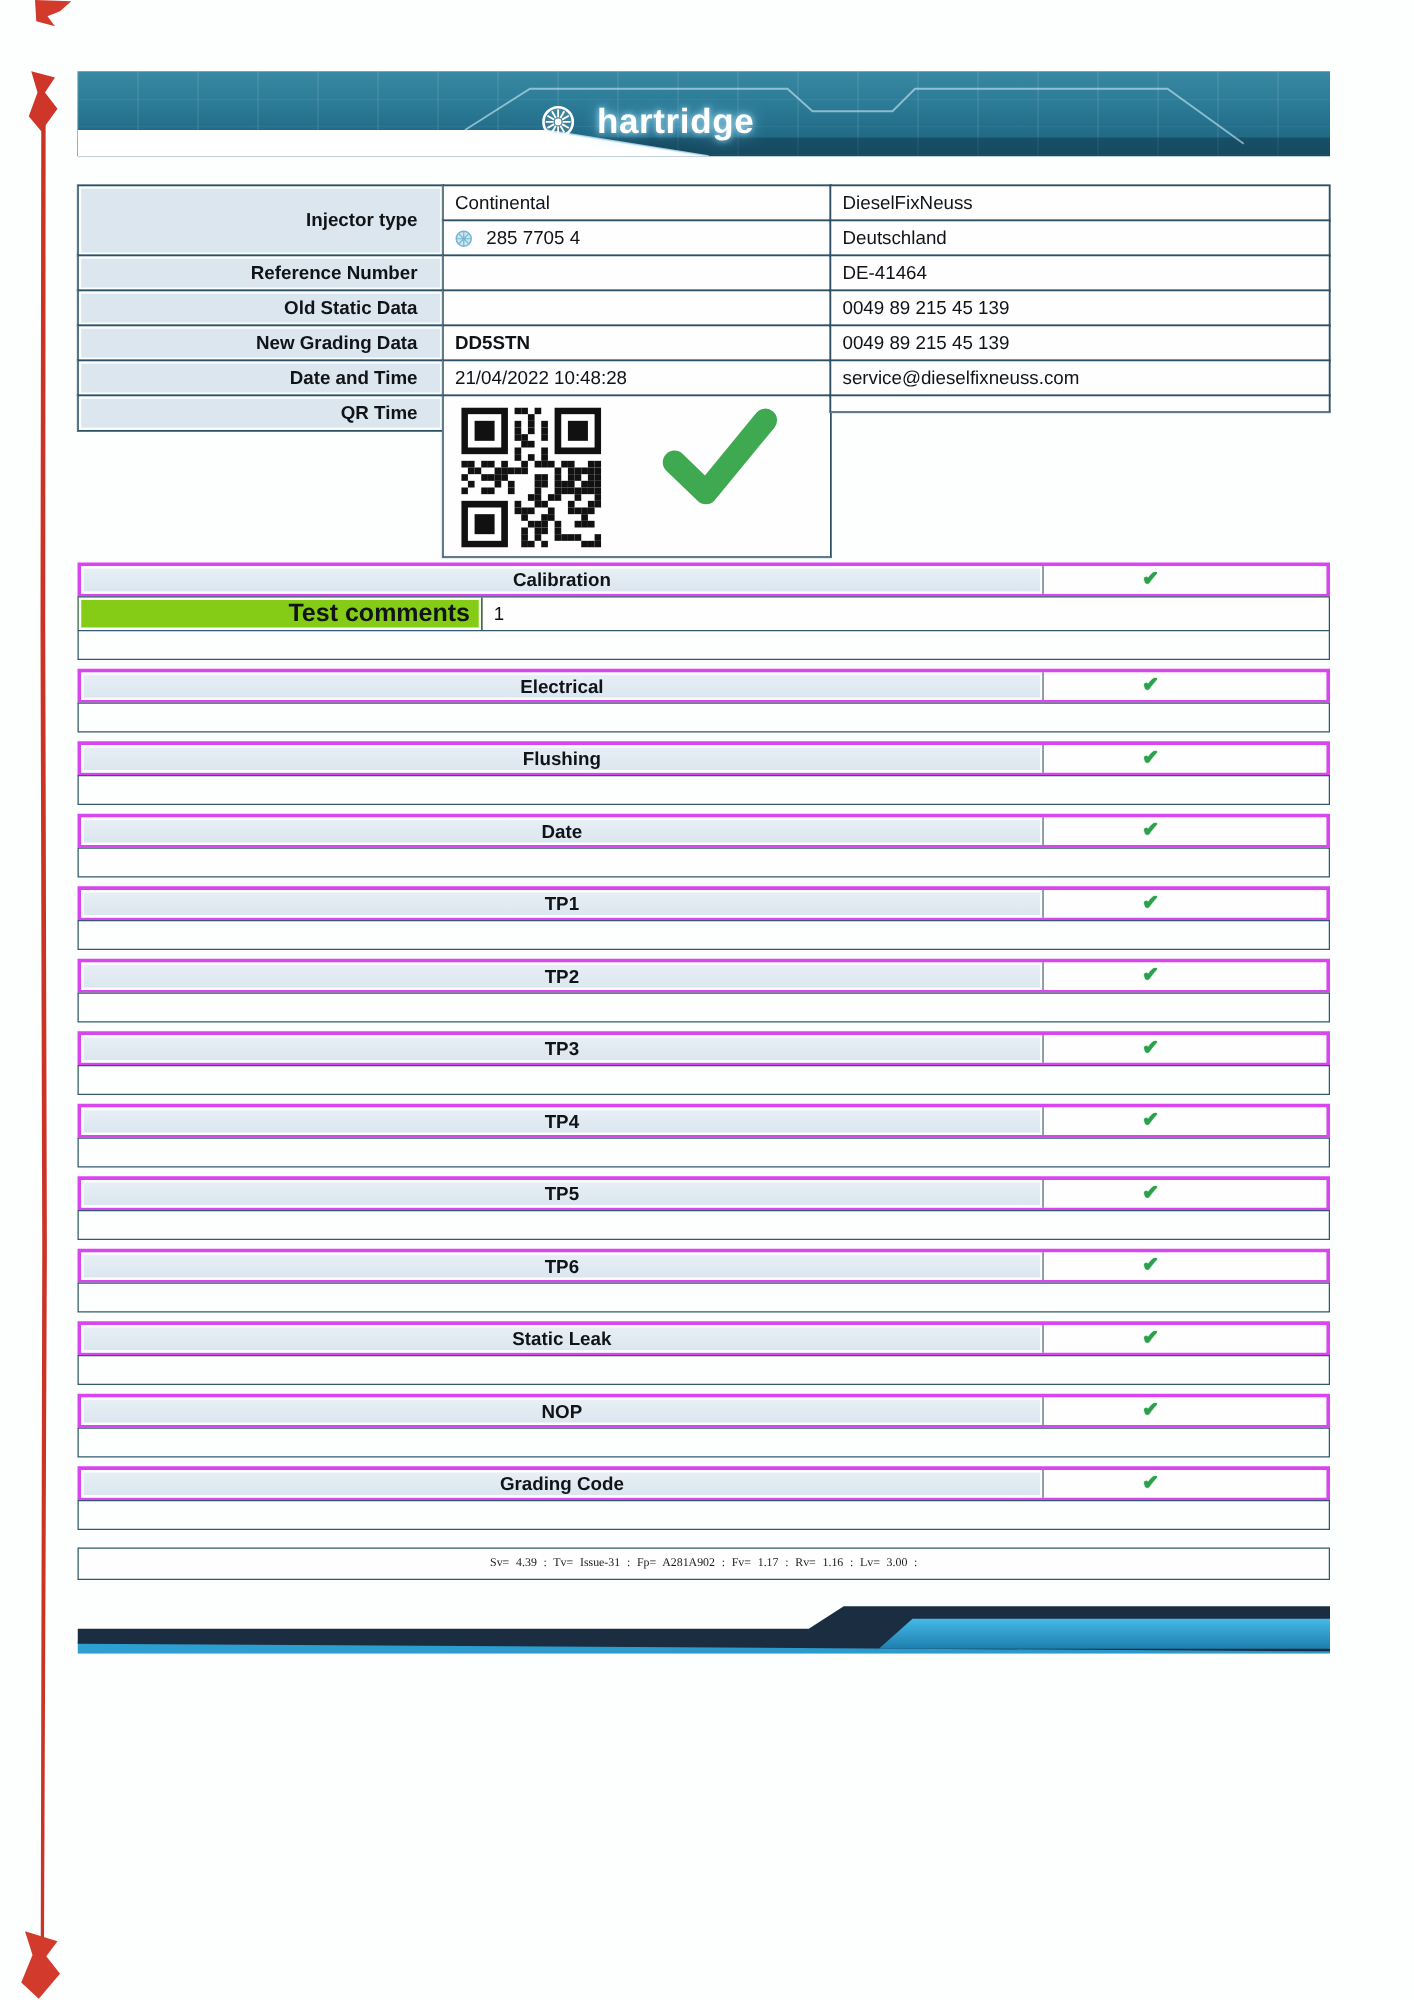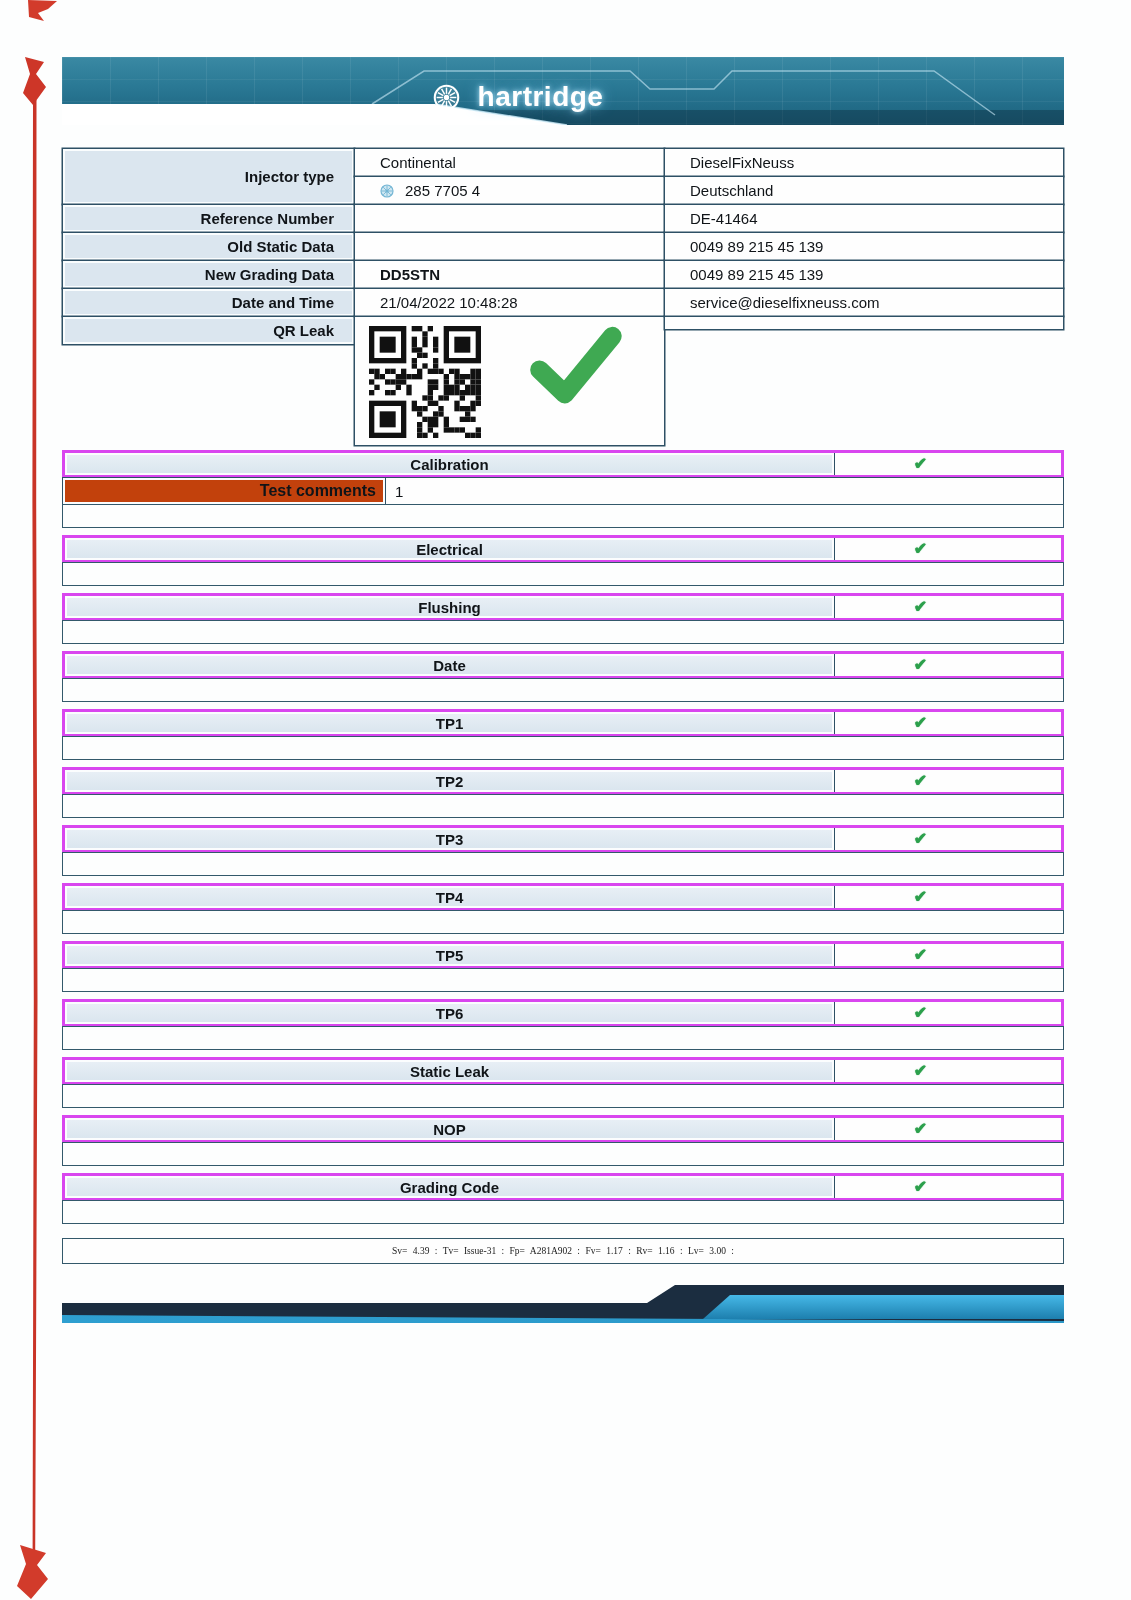--- a/index.html
+++ b/index.html
@@ -17,36 +17,36 @@
   .brand{position:absolute;left:0;right:0;top:24px;display:flex;justify-content:center;align-items:center;gap:18px;transform:translateX(-45px)}
   .brand-text{font-size:28px;font-weight:bold;color:#fff;letter-spacing:.5px;
     text-shadow:0 0 5px rgba(175,226,245,.95),0 0 14px rgba(120,200,235,.85)}
 
   
   .col{display:block}
   .cell{border:1px solid #2e5065;box-shadow:0 0 0 .5px #2e5065;height:29px;font-size:15px;display:flex;align-items:center;background:#fefefe}
   .col .cell + .cell{margin-top:-1px}
   .lab{background:#dbe6ef;font-weight:bold;justify-content:flex-end;padding-right:20px;box-shadow:inset 0 0 0 2px #fafdfe,0 0 0 .5px #2e5065}
   .tall{height:57px}
-  .val{padding-left:25px}
+  .val{padding-left:9px}
   .bold{font-weight:bold}
   .qr-cell{height:130px;align-items:flex-start}
   .qr-box{margin:9px 0 0 14px}
   .bigcheck{margin:8px 0 0 46px}
 
   
   .tests{left:62px;top:450px;width:1002px}
   .t-sec{margin-bottom:7px}
   .t-head{display:flex;height:28px;border:3px solid #d946ef;background:#fff}
   .t-name{flex:1;background:linear-gradient(180deg,#e9f0f6,#d9e5ee);box-shadow:inset 0 0 0 2px #fbfdfe;font-weight:bold;font-size:15px;display:flex;align-items:center;justify-content:center;border-right:1px solid #2e5065}
   .t-check{width:226px;display:flex;align-items:center;justify-content:center;padding-right:55px;background:#fefefe}
   .tick{color:#2ca04c;font-size:16px;font-weight:bold;text-shadow:0 0 1px #2ca04c;line-height:1}
   .t-empty{height:24px;border:1px solid #33596b;margin-top:-1px;background:#fdfefe}
   .t-comments{display:flex;height:28px;border:1px solid #2e5065;margin-top:-1px;background:#fefefe}
-  .tc-label{width:323px;background:#c2410c;box-shadow:inset 0 0 0 2px #fbfdfe;font-weight:bold;font-size:16px;display:flex;align-items:center;justify-content:flex-end;padding-right:9px;border-right:1px solid #2e5065}
+  .tc-label{width:323px;background:#84cc16;box-shadow:inset 0 0 0 2px #fbfdfe;font-weight:bold;font-size:20px;display:flex;align-items:center;justify-content:flex-end;padding-right:9px;border-right:1px solid #2e5065}
   .tc-value{flex:1;display:flex;align-items:center;padding-left:9px;font-size:15px}
   .t-footer{height:26px;border:1px solid #33596b;margin-top:14px;display:flex;align-items:center;justify-content:center;
     font-family:Liberation Serif, serif;font-size:9.5px;color:#1a1a1a;word-spacing:3px;background:#fefefe}
 </style>
 </head>
 <body>
 
 <svg class="abs" style="left:0;top:0" width="60" height="1600" viewBox="0 0 60 1600">
   <path d="M28 0 L57 1 L48 9 L38 13 L44 21 L29 17 Z" fill="#d23b2b"></path>
   <path d="M25 57 L44 62 L36 74 L46 87 L33 105 L23 93 L30 74 Z" fill="#cd3628"></path>
@@ -84,21 +84,21 @@
     <span class="brand-text">hartridge</span>
   </div>
 </div>
 
 <div class="abs col" style="left:62px;top:148px;width:293px">
   <div class="cell lab tall">Injector type</div>
   <div class="cell lab">Reference Number</div>
   <div class="cell lab">Old Static Data</div>
   <div class="cell lab">New Grading Data</div>
   <div class="cell lab">Date and Time</div>
-  <div class="cell lab">QR Leak</div>
+  <div class="cell lab">QR Time</div>
 </div>
 
 <div class="abs col" style="left:354px;top:148px;width:311px">
   <div class="cell val">Continental</div>
   <div class="cell val">
     <svg width="14" height="14" viewBox="0 0 14 14" style="margin-right:11px">
       <circle cx="7" cy="7" r="6" fill="#cfe7f2" stroke="#74b6d4" stroke-width="1.2"></circle>
       <g stroke="#74b6d4" stroke-width=".9">
         <line x1="7" y1="1.5" x2="7" y2="12.5"></line>
           <line x1="1.5" y1="7" x2="12.5" y2="7"></line>

